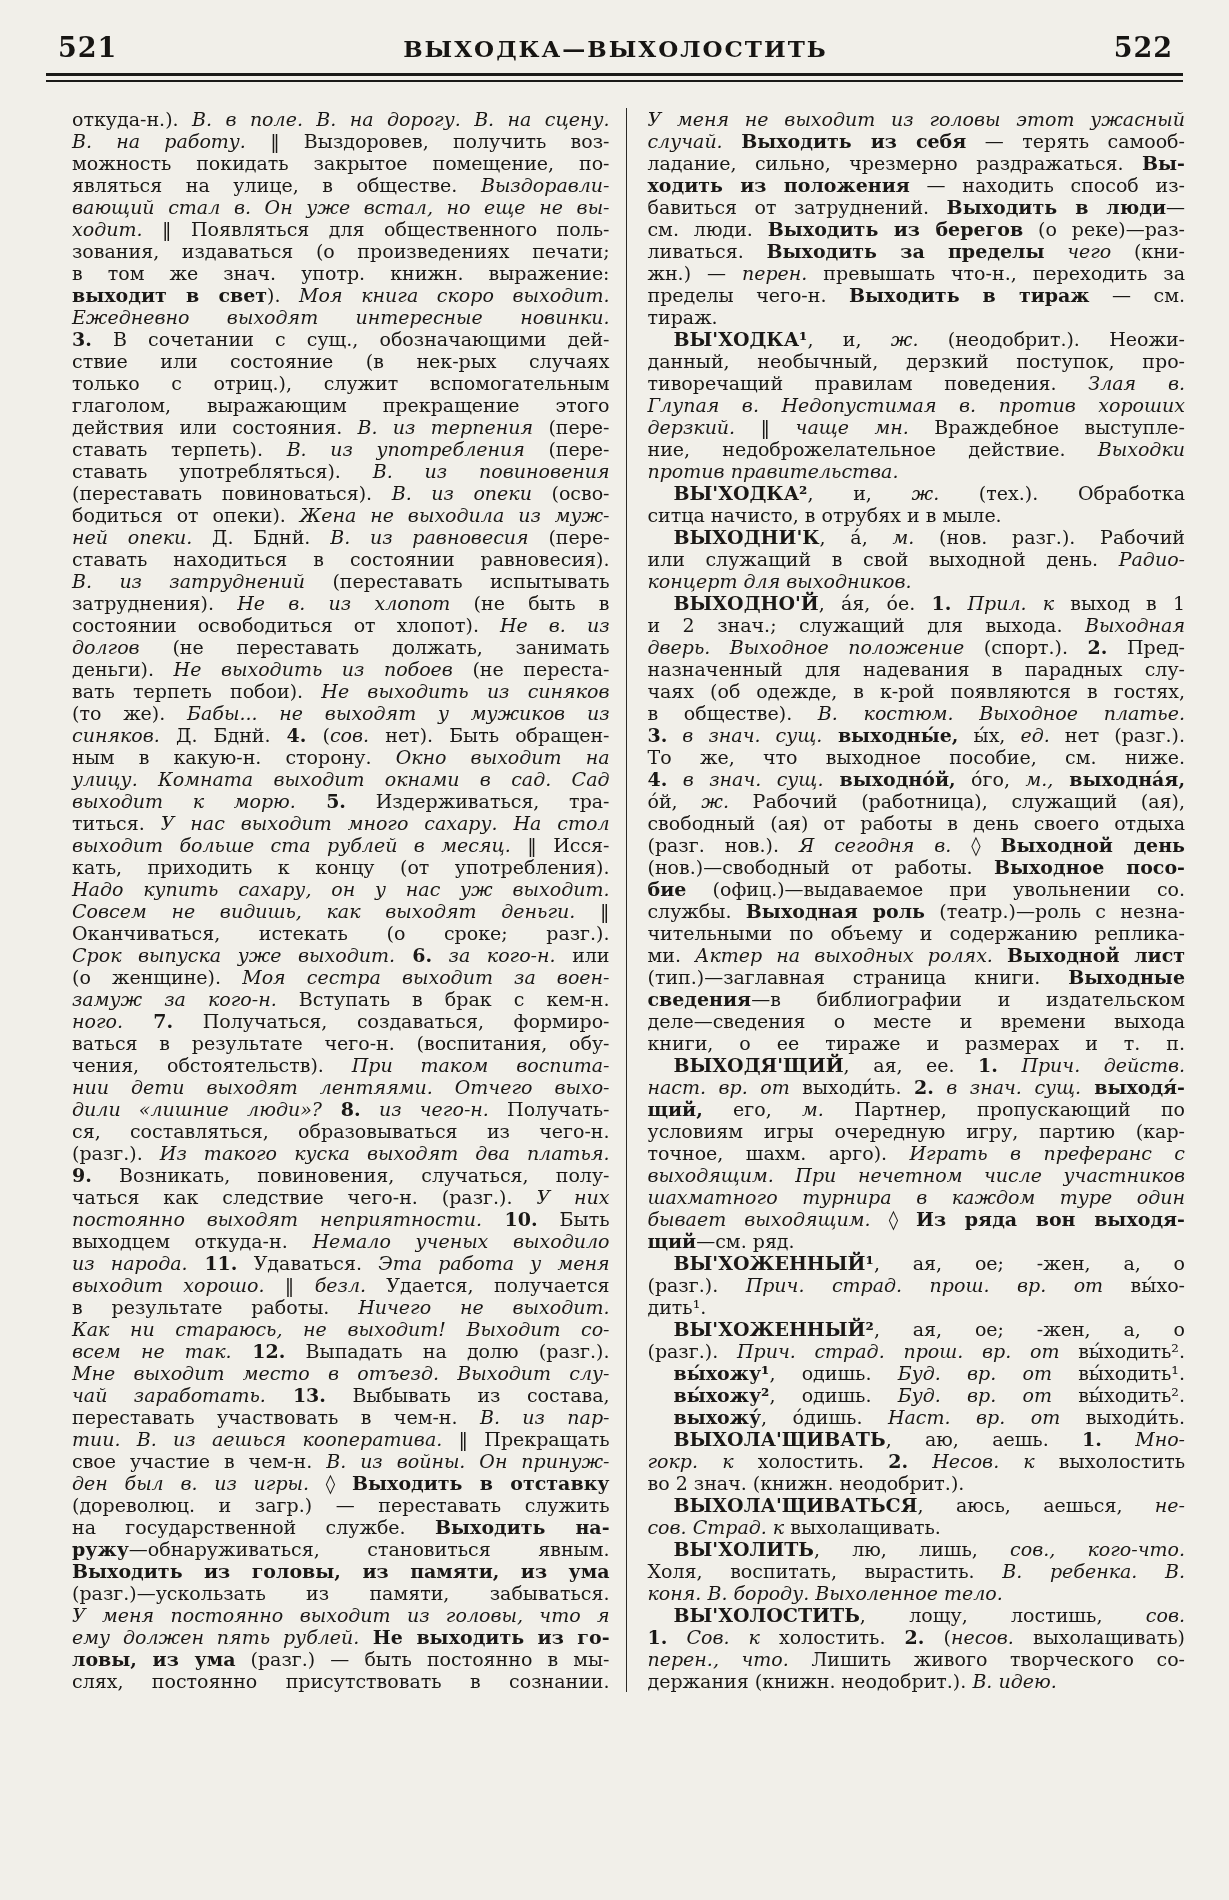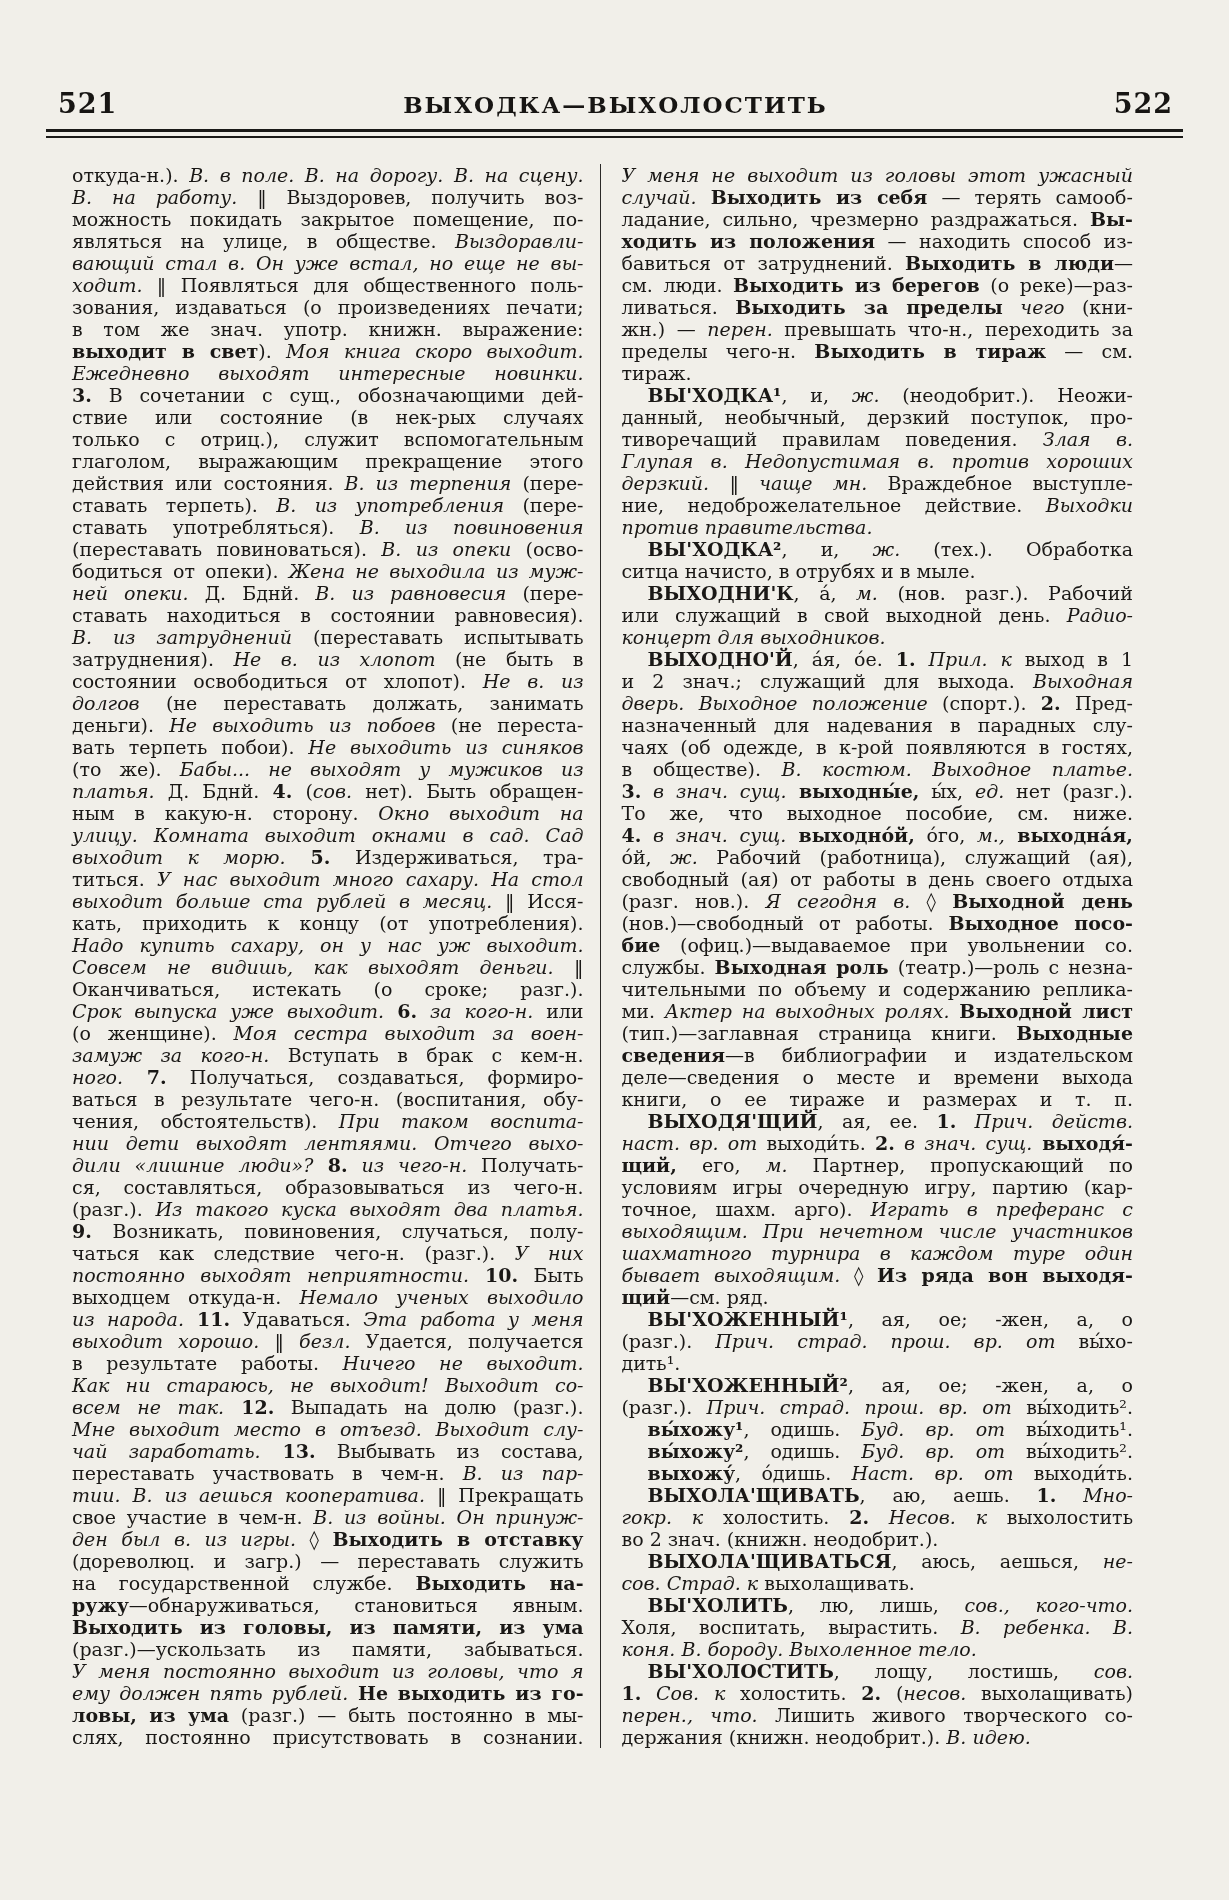--- a/index.html
+++ b/index.html
@@ -2,26 +2,26 @@
 <html><head>
 <meta charset="utf-8">
 <style>
   html,body{margin:0;padding:0;}
   body{
     width:1229px;height:1900px;overflow:hidden;
     background:#f1efe9;color:#171513;
     font-family:"DejaVu Serif","Liberation Serif",serif;
     -webkit-font-smoothing:antialiased;
   }
-  .hdr{display:flex;align-items:baseline;padding:88px 56px 8px 58px;}
+  .hdr{display:flex;align-items:baseline;padding:32px 56px 8px 58px;}
   .pgnum{font-weight:bold;font-size:27px;letter-spacing:1px;}
   .run-title{flex:1;text-align:center;font-weight:bold;font-size:23px;letter-spacing:2px;}
   .dbl-rule{margin:2px 46px 0 46px;height:4px;
     border-top:3px solid #1b1a18;border-bottom:2px solid #1b1a18;}
-  .columns{display:flex;padding:26px 96px 0 72px;}
+  .columns{display:flex;padding:26px 44px 0 72px;}
   .col{width:50%;font-size:19px;line-height:22px;text-align:justify;color:#1a1816;}
   .col-left{padding-right:16px;}
   .divider{width:2px;background:#2b2927;}
   .col-right{padding-left:20px;}
   .line{text-align-last:justify;}
   .line.nj{text-align-last:left;}
   .line.ind{text-indent:26px;}
   .b{font-weight:bold;}
   .i{font-style:italic;}
 </style>
@@ -58,21 +58,21 @@
         <div class="line"><span>бодиться от опеки). </span><span class="i">Жена не выходила из муж-</span></div>
         <div class="line"><span class="i">ней опеки.</span><span> Д. Бднй. </span><span class="i">В. из равновесия</span><span> (пере-</span></div>
         <div class="line"><span>ставать находиться в состоянии равновесия).</span></div>
         <div class="line"><span class="i">В. из затруднений</span><span> (переставать испытывать</span></div>
         <div class="line"><span>затруднения). </span><span class="i">Не в. из хлопот</span><span> (не быть в</span></div>
         <div class="line"><span>состоянии освободиться от хлопот). </span><span class="i">Не в. из</span></div>
         <div class="line"><span class="i">долгов</span><span> (не переставать должать, занимать</span></div>
         <div class="line"><span>деньги). </span><span class="i">Не выходить из побоев</span><span> (не переста-</span></div>
         <div class="line"><span>вать терпеть побои). </span><span class="i">Не выходить из синяков</span></div>
         <div class="line"><span>(то же). </span><span class="i">Бабы... не выходят у мужиков из</span></div>
-        <div class="line"><span class="i">платья.</span><span> Д. Бднй. </span><span class="b">4.</span><span> (</span><span class="i">сов.</span><span> нет). Быть обращен-</span></div>
+        <div class="line"><span class="i">синяков.</span><span> Д. Бднй. </span><span class="b">4.</span><span> (</span><span class="i">сов.</span><span> нет). Быть обращен-</span></div>
         <div class="line"><span>ным в какую-н. сторону. </span><span class="i">Окно выходит на</span></div>
         <div class="line"><span class="i">улицу. Комната выходит окнами в сад. Сад</span></div>
         <div class="line"><span class="i">выходит к морю.</span><span class="b"> 5.</span><span> Издерживаться, тра-</span></div>
         <div class="line"><span>титься. </span><span class="i">У нас выходит много сахару. На стол</span></div>
         <div class="line"><span class="i">выходит больше ста рублей в месяц.</span><span> ‖ Исся-</span></div>
         <div class="line"><span>кать, приходить к концу (от употребления).</span></div>
         <div class="line"><span class="i">Надо купить сахару, он у нас уж выходит.</span></div>
         <div class="line"><span class="i">Совсем не видишь, как выходят деньги.</span><span> ‖</span></div>
         <div class="line"><span>Оканчиваться, истекать (о сроке; разг.).</span></div>
         <div class="line"><span class="i">Срок выпуска уже выходит.</span><span class="b"> 6.</span><span class="i"> за кого-н.</span><span> или</span></div>

